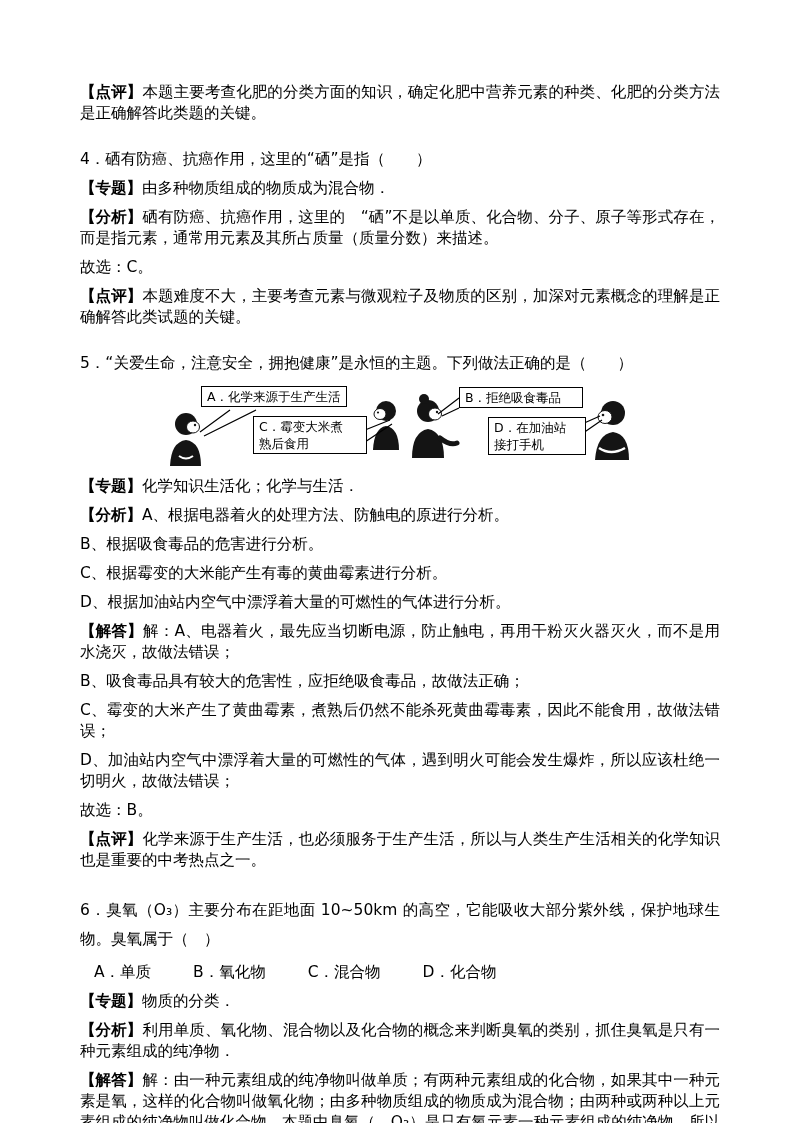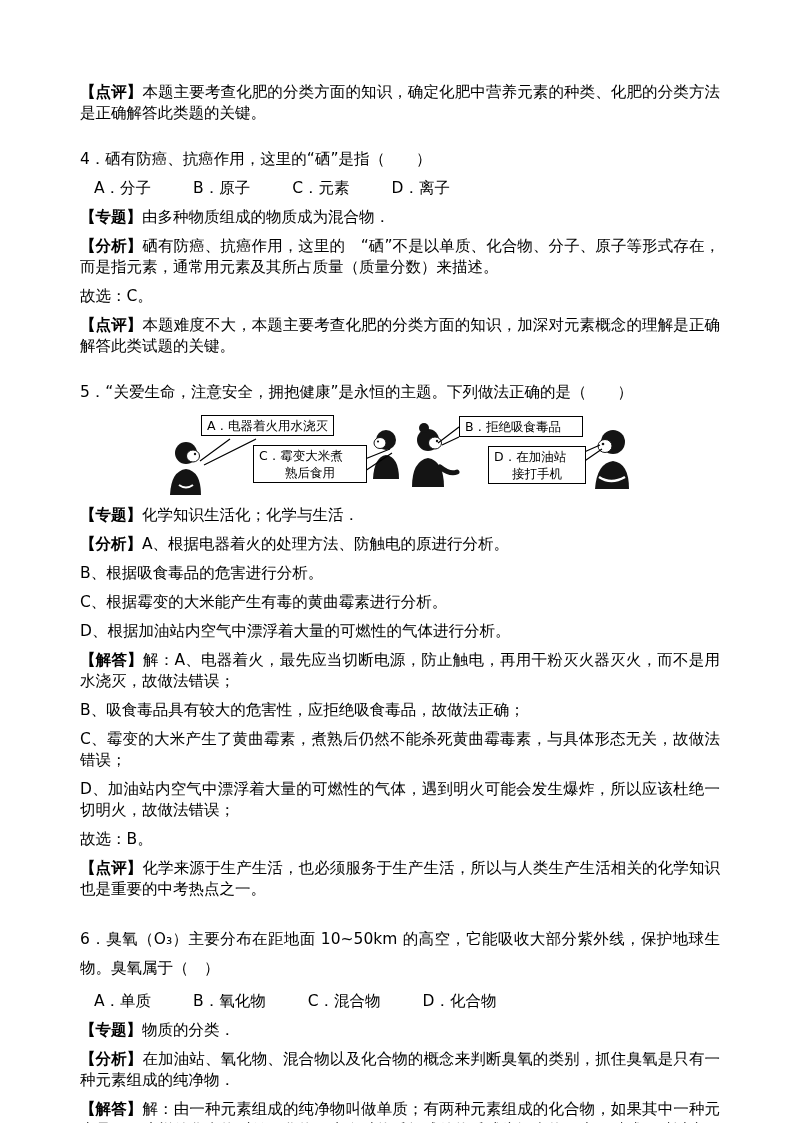--- a/index.html
+++ b/index.html
@@ -18,44 +18,38 @@
   .options{display:flex;gap:42px;margin:2px 0 6px 22px;text-align:left}
   .options span{white-space:nowrap}
 
   
   .figure{position:relative;width:475px;height:86px;margin:1px 0 3px 94px}
   .bubble{
     position:absolute;border:1px solid #000;background:#fff;
     font-size:12.5px;line-height:17px;padding:1px 5px;white-space:nowrap;
     text-align:left;z-index:2;
   }
-  .bubble .c2{text-align:center}
+  .bubble .c2{text-align:left}
   .tails{position:absolute;left:0;top:0;z-index:1}
   .person{position:absolute;z-index:0}
 
   .q6q{line-height:29px}
 </style>
 </head>
 <body>
 
 <div class="doc">
 
   <p class="para"><b class="lbl">【点评】</b><span>本题主要考查化肥的分类方面的知识，确定化肥中营养元素的种类、化肥的分类方法是正确解答此类题的关键。</span></p>
 
   <p class="para question">4．硒有防癌、抗癌作用，这里的“硒”是指（　　）</p>
-  <div class="options">
-    <span>A．分子</span>
-    <span>B．原子</span>
-    <span>C．元素</span>
-    <span>D．离子</span>
-  </div>
   <p class="para"><b class="lbl">【专题】</b><span>由多种物质组成的物质成为混合物．</span></p>
   <p class="para"><b class="lbl">【分析】</b><span>硒有防癌、抗癌作用，这里的　“硒”不是以单质、化合物、分子、原子等形式存在，而是指元素，通常用元素及其所占质量（质量分数）来描述。</span></p>
   <p class="para">故选：C。</p>
-  <p class="para"><b class="lbl">【点评】</b><span>本题难度不大，本题主要考查化肥的分类方面的知识，加深对元素概念的理解是正确解答此类试题的关键。</span></p>
+  <p class="para"><b class="lbl">【点评】</b><span>本题难度不大，主要考查元素与微观粒子及物质的区别，加深对元素概念的理解是正确解答此类试题的关键。</span></p>
 
   <p class="para question">5．“关爱生命，注意安全，拥抱健康”是永恒的主题。下列做法正确的是（　　）</p>
 
   <div class="figure">
 
     <svg class="person" style="left:1px;top:30px" width="38" height="54" viewBox="0 0 38 54">
       <circle cx="19" cy="12" r="11" fill="#141414"></circle>
       <ellipse cx="26" cy="15" rx="6.5" ry="6" fill="#fff" stroke="#141414" stroke-width="1"></ellipse>
       <circle cx="28" cy="13" r="1.2" fill="#141414"></circle>
       <path d="M3 54 Q4 30 19 28 Q34 30 34 54 Z" fill="#141414"></path>
@@ -83,48 +77,48 @@
       <path d="M8 48 Q20 56 34 48" stroke="#fff" stroke-width="2.5" fill="none"></path>
     </svg>
 
     <svg class="tails" width="475" height="86" viewBox="0 0 475 86">
       <path d="M64 28 L34 50 M90 28 L38 54" stroke="#000" stroke-width="1.2" fill="none"></path>
       <path d="M199 48 L224 38 M199 60 L226 42" stroke="#000" stroke-width="1.2" fill="none"></path>
       <path d="M293 16 L272 32 M293 26 L276 34" stroke="#000" stroke-width="1.2" fill="none"></path>
       <path d="M407 46 L434 34 M407 58 L436 38" stroke="#000" stroke-width="1.2" fill="none"></path>
     </svg>
 
-    <div class="bubble" style="left:35px;top:4px">A．电器着火用水浇灭</div>
+    <div class="bubble" style="left:35px;top:4px">A．化学来源于生产生活</div>
     <div class="bubble" style="left:87px;top:34px;min-width:102px">
       <div>C．霉变大米煮</div>
       <div class="c2">熟后食用</div>
     </div>
     <div class="bubble" style="left:293px;top:5px;min-width:112px">B．拒绝吸食毒品</div>
     <div class="bubble" style="left:322px;top:35px;min-width:86px">
       <div>D．在加油站</div>
       <div class="c2">接打手机</div>
     </div>
   </div>
 
   <p class="para"><b class="lbl">【专题】</b><span>化学知识生活化；化学与生活．</span></p>
   <p class="para"><b class="lbl">【分析】</b><span>A、根据电器着火的处理方法、防触电的原进行分析。</span></p>
   <p class="para">B、根据吸食毒品的危害进行分析。</p>
   <p class="para">C、根据霉变的大米能产生有毒的黄曲霉素进行分析。</p>
   <p class="para">D、根据加油站内空气中漂浮着大量的可燃性的气体进行分析。</p>
   <p class="para"><b class="lbl">【解答】</b><span>解：A、电器着火，最先应当切断电源，防止触电，再用干粉灭火器灭火，而不是用水浇灭，故做法错误；</span></p>
   <p class="para">B、吸食毒品具有较大的危害性，应拒绝吸食毒品，故做法正确；</p>
-  <p class="para">C、霉变的大米产生了黄曲霉素，煮熟后仍然不能杀死黄曲霉毒素，与具体形态无关，故做法错误；</p>
+  <p class="para">C、霉变的大米产生了黄曲霉素，煮熟后仍然不能杀死黄曲霉毒素，因此不能食用，故做法错误；</p>
   <p class="para">D、加油站内空气中漂浮着大量的可燃性的气体，遇到明火可能会发生爆炸，所以应该杜绝一切明火，故做法错误；</p>
   <p class="para">故选：B。</p>
   <p class="para"><b class="lbl">【点评】</b><span>化学来源于生产生活，也必须服务于生产生活，所以与人类生产生活相关的化学知识也是重要的中考热点之一。</span></p>
 
   <p class="para question q6q">6．臭氧（O₃）主要分布在距地面 10~50km 的高空，它能吸收大部分紫外线，保护地球生物。臭氧属于（　）</p>
   <div class="options">
     <span>A．单质</span>
     <span>B．氧化物</span>
     <span>C．混合物</span>
     <span>D．化合物</span>
   </div>
   <p class="para"><b class="lbl">【专题】</b><span>物质的分类．</span></p>
-  <p class="para"><b class="lbl">【分析】</b><span>在加油站、氧化物、混合物以及化合物的概念来判断臭氧的类别，抓住臭氧是只有一种元素组成的纯净物．</span></p>
+  <p class="para"><b class="lbl">【分析】</b><span>利用单质、氧化物、混合物以及化合物的概念来判断臭氧的类别，抓住臭氧是只有一种元素组成的纯净物．</span></p>
   <p class="para"><b class="lbl">【解答】</b><span>解：由一种元素组成的纯净物叫做单质；有两种元素组成的化合物，如果其中一种元素是氧，这样的化合物叫做氧化物；由多种物质组成的物质成为混合物；由两种或两种以上元素组成的纯净物叫做化合物。本题中臭氧（　O₃）是只有氧元素一种元素组成的纯净物，所以臭氧是</span></p>
 
 </div>
 
 </body></html>

